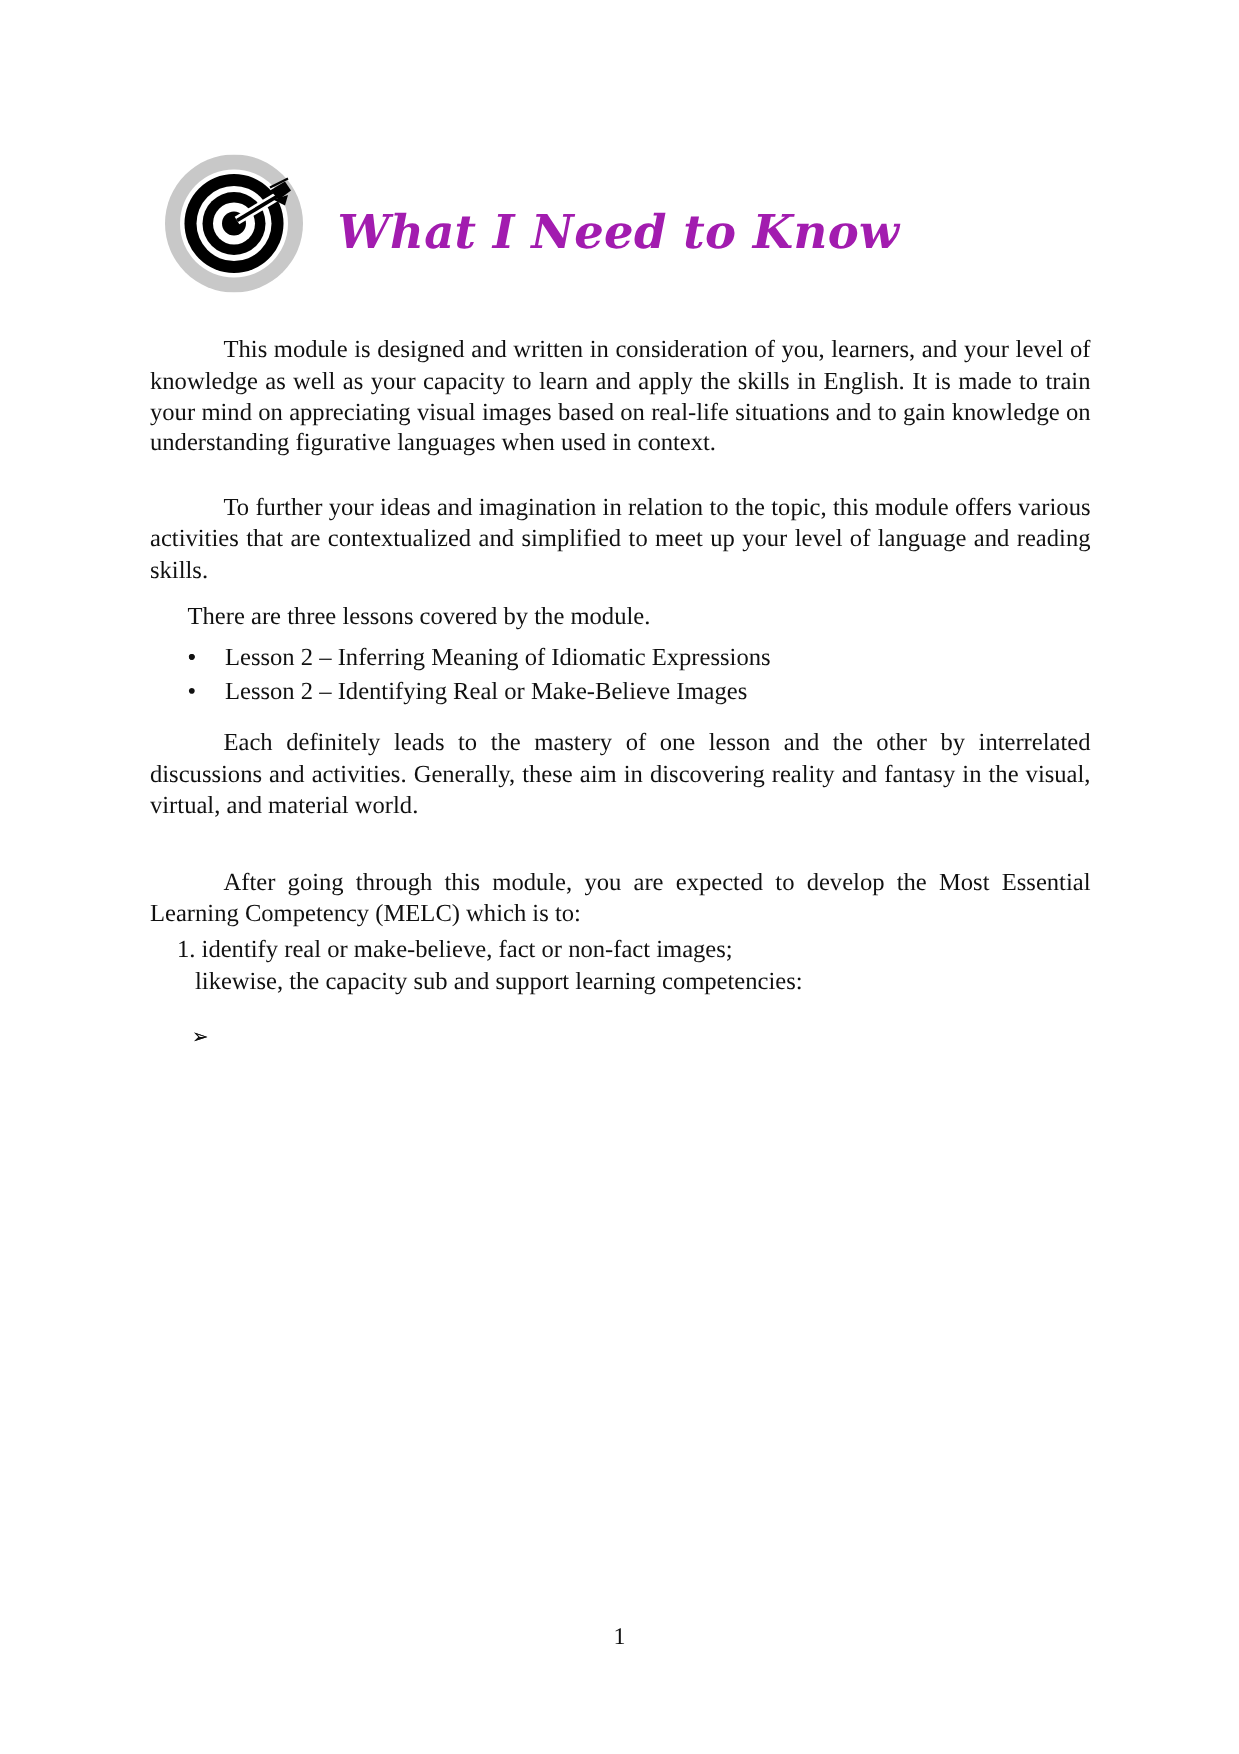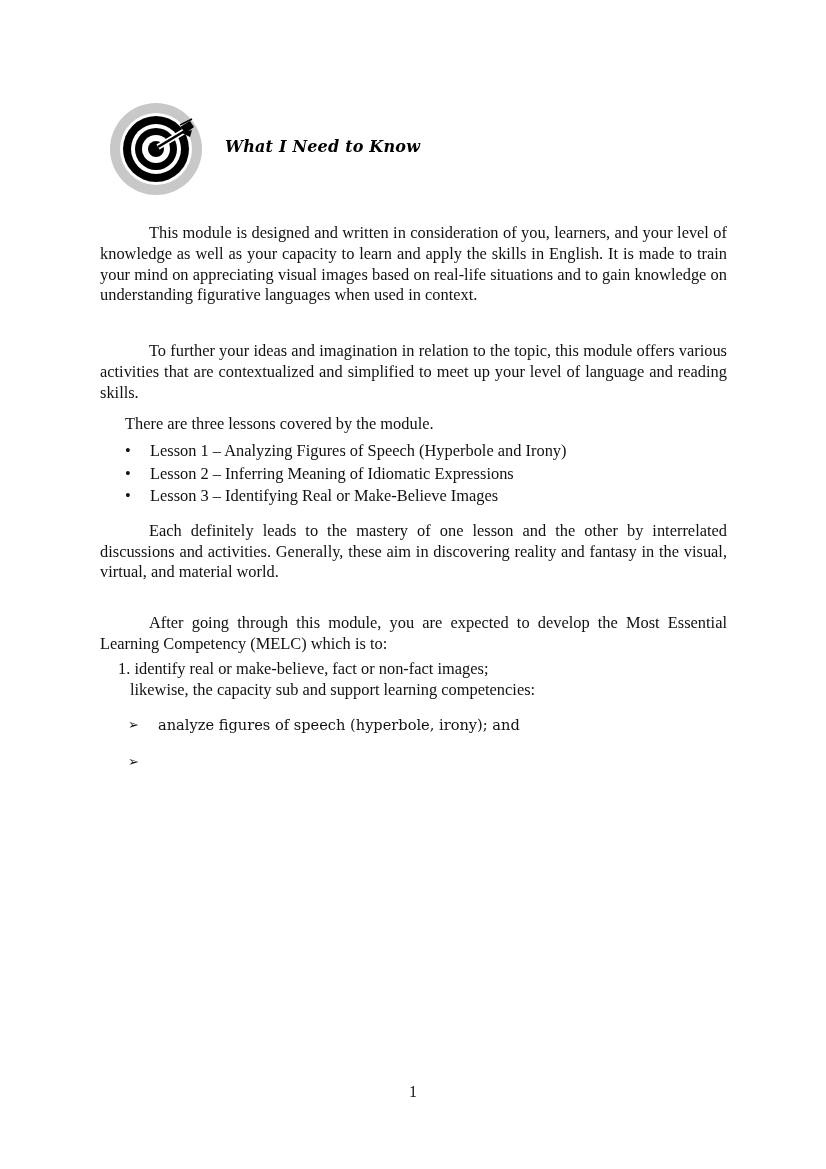--- a/index.html
+++ b/index.html
@@ -6,29 +6,29 @@
     body {
       width: 826px; height: 1169px; position: relative; overflow: hidden;
       font-family: "DejaVu Serif", "Liberation Serif", serif;
       color: #111;
     }
     .header { position: absolute; left: 110px; top: 103px; height: 92px; width: 500px; }
     .target-icon { position: absolute; left: 0; top: 0; width: 92px; height: 92px; }
     .title {
       position: absolute; left: 115px; top: 34px;
       font-family: "DejaVu Serif", serif; font-weight: bold; font-style: italic;
-      font-size: 16px; letter-spacing: 0.2px; color: #000000;
+      font-size: 31px; letter-spacing: 0.2px; color: #a21caf;
     }
     .content {
       position: absolute; left: 100px; top: 223px; width: 627px;
       font-family: "Liberation Serif", serif; font-size: 16.4px; line-height: 20.8px;
     }
     p { margin: 0; text-align: justify; }
     .indent { text-indent: 49px; }
-    .p1 { margin-bottom: 35px; }
+    .p1 { margin-bottom: 22px; }
     .p2 { margin-bottom: 10px; }
     .intro { padding-left: 25px; margin-bottom: 6px; }
     ul.lessons { list-style: none; margin: 0 0 13px 0; padding: 0 0 0 25px; }
     ul.lessons li { position: relative; padding-left: 25px; line-height: 22.5px; }
     ul.lessons li .bullet { position: absolute; left: 0; top: 0; }
     .p4 { margin-bottom: 30px; }
     .p5 { margin-bottom: 4px; text-align: justify; }
     .melc { padding-left: 18px; }
     .likewise { padding-left: 30px; margin-bottom: 15px; }
     ul.subs { list-style: none; margin: 0; padding: 0 0 0 28px; }
@@ -61,39 +61,37 @@
   <div class="title">What I Need to Know</div>
 </div>
 
 <div class="content">
   <p class="indent p1">This module is designed and written in consideration of you, learners, and your level of knowledge as well as your capacity to learn and apply the skills in English. It is made to train your mind on appreciating visual images based on real-life situations and to gain knowledge on understanding figurative languages when used in context.</p>
   <p class="indent p2">To further your ideas and imagination in relation to the topic, this module offers various activities that are contextualized and simplified to meet up your level of language and reading skills.</p>
   <p class="intro">There are three lessons covered by the module.</p>
   <ul class="lessons">
     <li>
       <span class="bullet">•</span>
-      <span>Lesson 1 – Analyzing Figures of Speech (Hyperbole and Irony)</span>
     </li>
     <li>
       <span class="bullet">•</span>
       <span>Lesson 2 – Inferring Meaning of Idiomatic Expressions</span>
     </li>
     <li>
       <span class="bullet">•</span>
-      <span>Lesson 3 – Identifying Real or Make-Believe Images</span>
+      <span>Lesson 2 – Identifying Real or Make-Believe Images</span>
     </li>
   </ul>
   <p class="indent p4">Each definitely leads to the mastery of one lesson and the other by interrelated discussions and activities. Generally, these aim in discovering reality and fantasy in the visual, virtual, and material world.</p>
   <p class="indent p5">After going through this module, you are expected to develop the Most Essential Learning Competency (MELC) which is to:</p>
   <p class="melc">1. identify real or make-believe, fact or non-fact images;</p>
   <p class="likewise">likewise, the capacity sub and support learning competencies:</p>
   <ul class="subs">
     <li>
       <span class="arrow">➢</span>
-      <span>analyze figures of speech (hyperbole, irony); and</span>
     </li>
     <li>
       <span class="arrow">➢</span>
     </li>
   </ul>
 </div>
 
 <div class="page-number">1</div>
 
 </body></html>

